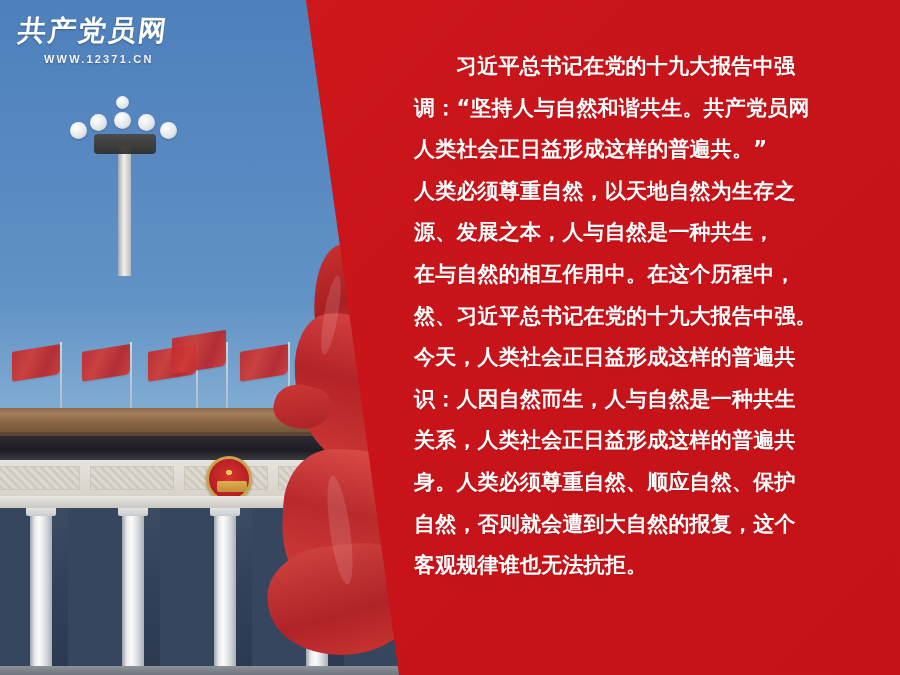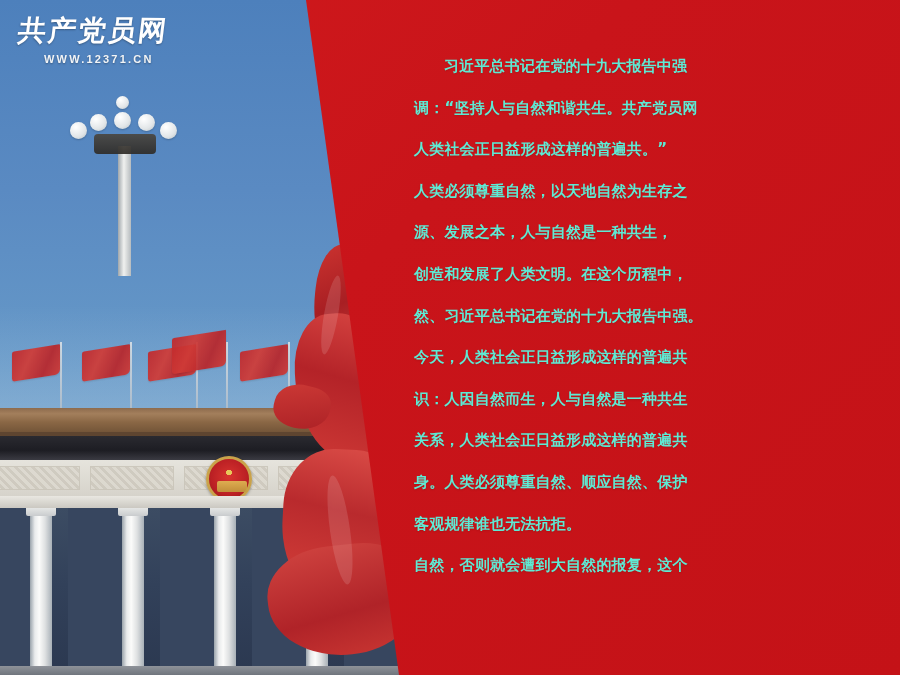--- a/index.html
+++ b/index.html
@@ -151,23 +151,23 @@
   }
   .logo-url{
     margin-top:3px;margin-left:26px;
     font-size:11px;font-weight:bold;color:#f2f4f6;letter-spacing:2.2px;
     text-shadow:0 1px 2px rgba(0,0,0,.30);
   }
 
   
   #copy{
     position:absolute;left:414px;top:46px;width:460px;
-    color:#5eead4;
+    color:#ffffff;
     font-family:"DejaVu Sans","Liberation Sans",sans-serif;
-    font-size:15px;font-weight:bold;
+    font-size:21px;font-weight:bold;
     line-height:41.6px;
     letter-spacing:.2px;
     text-shadow:0 1px 2px rgba(0,0,0,.12);
   }
   #copy p{margin:0;white-space:nowrap;}
   #copy p.indent{text-indent:2em;}
 </style>
 </head>
 <body>
 
@@ -243,23 +243,23 @@
     <div class="logo-cn">共产党员网</div>
     <div class="logo-url">WWW.12371.CN</div>
   </div>
 
   <div id="copy">
     <p class="indent">习近平总书记在党的十九大报告中强</p>
     <p>调：“坚持人与自然和谐共生。共产党员网</p>
     <p>人类社会正日益形成这样的普遍共。”</p>
     <p>人类必须尊重自然，以天地自然为生存之</p>
     <p>源、发展之本，人与自然是一种共生，</p>
-    <p>创造和发展了人类文明。在这个历程中，</p>
+    <p>在与自然的相互作用中。在这个历程中，</p>
     <p>然、习近平总书记在党的十九大报告中强。</p>
     <p>今天，人类社会正日益形成这样的普遍共</p>
     <p>识：人因自然而生，人与自然是一种共生</p>
     <p>关系，人类社会正日益形成这样的普遍共</p>
     <p>身。人类必须尊重自然、顺应自然、保护</p>
+    <p>自然，否则就会遭到大自然的报复，这个</p>
     <p>客观规律谁也无法抗拒。</p>
-    <p>自然，否则就会遭到大自然的报复，这个</p>
   </div>
 
 </div>
 
 </body></html>

